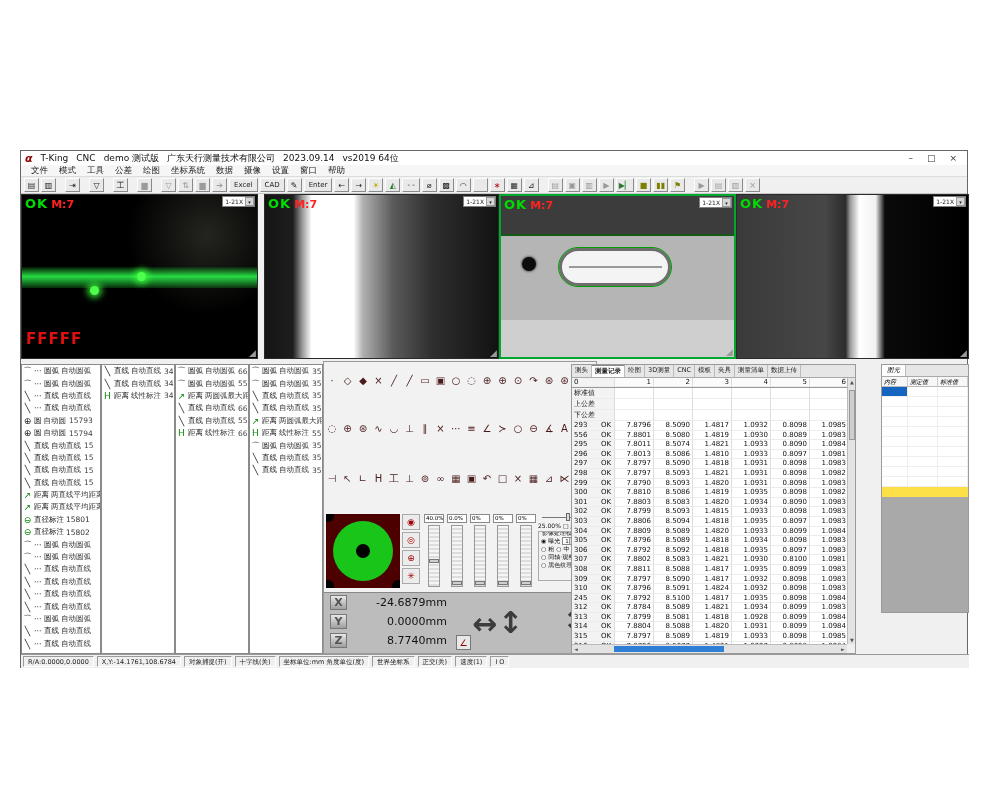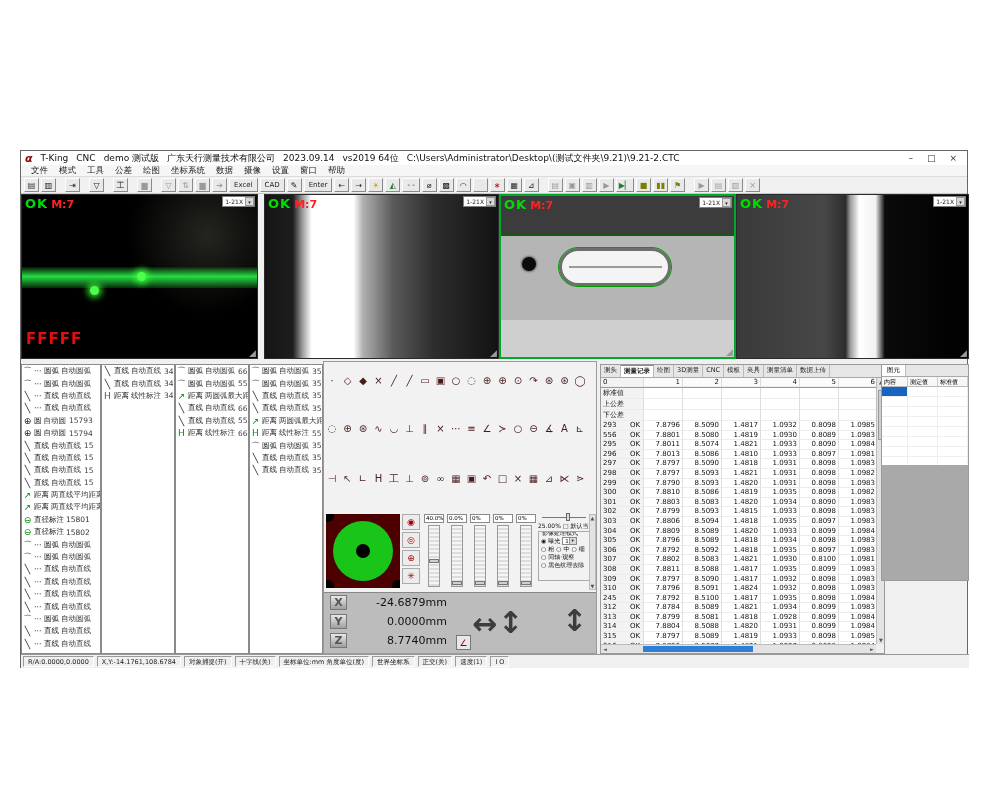--- a/index.html
+++ b/index.html
@@ -87,40 +87,40 @@
   .drorow{position:absolute;left:6px;display:flex;align-items:center;gap:8px;}
   .axis{width:17px;height:15px;background:linear-gradient(#e8e8e8,#9f9f9f);border:1px solid #777;color:#555;font-weight:bold;font-size:11px;display:flex;align-items:center;justify-content:center;}
   .droval{font-size:11px;color:#111;width:92px;text-align:right;white-space:nowrap;}
   .pan{position:absolute;left:148px;top:6px;width:80px;height:50px;color:#3c3c3c;}
   .pan .h{position:absolute;left:0;top:14px;font-size:30px;line-height:22px;font-weight:bold;}
   .pan .v{position:absolute;left:26px;top:2px;font-size:30px;line-height:44px;font-weight:bold;}
   .zarr{position:absolute;left:238px;top:4px;font-size:30px;line-height:48px;color:#3c3c3c;font-weight:bold;}
   .angbtn{position:absolute;left:132px;top:42px;width:15px;height:15px;background:#e8e8e8;border:1px solid #777;font-size:9px;color:#8b0000;display:flex;align-items:center;justify-content:center;}
 
   
-  .tablepanel{position:absolute;left:579px;top:213px;width:285px;height:290px;background:#f0f0f0;border:1px solid #9a9a9a;overflow:hidden;}
+  .tablepanel{position:absolute;left:550px;top:213px;width:285px;height:290px;background:#f0f0f0;border:1px solid #9a9a9a;overflow:hidden;}
   .ttabs{position:absolute;left:0;top:0;width:100%;height:13px;display:flex;background:#e6e6e6;border-bottom:1px solid #aaa;font-size:6.5px;color:#222;}
   .ttab{padding:1px 3px 0 3px;border-right:1px solid #bbb;white-space:nowrap;}
   .ttab.active{background:#fff;font-weight:bold;border-top:1px solid #888;}
   .grid{position:absolute;left:0;top:13px;right:8px;bottom:9px;background:#fff;overflow:hidden;font-size:7px;color:#111;}
   .grow{display:flex;height:9.6px;line-height:9.6px;}
   .grow.hdr{height:10px;border-bottom:1px solid #999;background:#fbfbfb;}
   .grow.sp{height:11px;line-height:11px;}
   .gc{flex:0 0 39px;border-right:1px solid #ddd;border-bottom:1px solid #ececec;text-align:right;padding-right:2px;overflow:hidden;}
   .gc.lbl{flex:0 0 43px;background:#f3f3f3;display:flex;justify-content:space-between;padding:0 3px 0 2px;text-align:left;}
   .gc.lf{text-align:left;padding-left:2px;}
   .vscroll{position:absolute;right:0;top:13px;width:8px;bottom:9px;background:#e3e3e3;border-left:1px solid #bbb;}
   .vscroll .a{position:absolute;width:8px;height:8px;font-size:5px;color:#555;text-align:center;line-height:8px;}
   .vthumb{position:absolute;left:1px;top:12px;width:6px;height:50px;background:#cfcfcf;border:1px solid #999;}
   .hscroll{position:absolute;left:0;bottom:0;height:9px;right:8px;background:#e3e3e3;border-top:1px solid #bbb;}
   .hscroll .a{position:absolute;width:8px;height:8px;font-size:5px;color:#555;text-align:center;line-height:8px;}
   .hthumb{position:absolute;left:42px;top:1px;width:110px;height:6px;background:#2f7fd6;}
 
   
-  .rightpanel{position:absolute;left:860px;top:213px;width:88px;height:217px;background:#eab308;border:1px solid #9a9a9a;overflow:hidden;}
+  .rightpanel{position:absolute;left:860px;top:213px;width:88px;height:249px;background:#fde047;border:1px solid #9a9a9a;overflow:hidden;font-style:italic;}
   .rtabs{height:12px;display:flex;font-size:6.5px;background:#e6e6e6;border-bottom:1px solid #aaa;}
   .rtab{padding:1px 5px 0 5px;background:#fff;border-right:1px solid #bbb;}
   .rhead{display:flex;font-size:6px;background:#f7f7f7;border-bottom:1px solid #bbb;height:10px;line-height:10px;}
   .rhc{border-right:1px solid #ccc;padding-left:2px;overflow:hidden;white-space:nowrap;}
   .rrow{display:flex;height:10px;background:#fff;border-bottom:1px solid #eee;}
   .rcell{border-right:1px solid #eee;}
   .rsel{background:#1565c0;}
   .rgray{position:absolute;left:0;bottom:0;width:100%;height:115px;background:#a9a9a9;}
 
   
@@ -135,21 +135,20 @@
   <div class="win">
 
     <div class="titlebar">
       <span class="logo">α</span>
       <span>T-King</span>
       <span>CNC</span>
       <span>demo 测试版</span>
       <span>广东天行测量技术有限公司</span>
       <span>2023.09.14</span>
       <span>vs2019 64位</span>
-      <span>C:\Users\Administrator\Desktop\(测试文件夹\9.21)\9.21-2.CTC</span>
       <span class="winbtns">
         <span>–</span>
         <span>□</span>
         <span>×</span>
       </span>
     </div>
 
     <div class="menubar" id="menubar">
         <span>文件</span>
         <span>模式</span>

